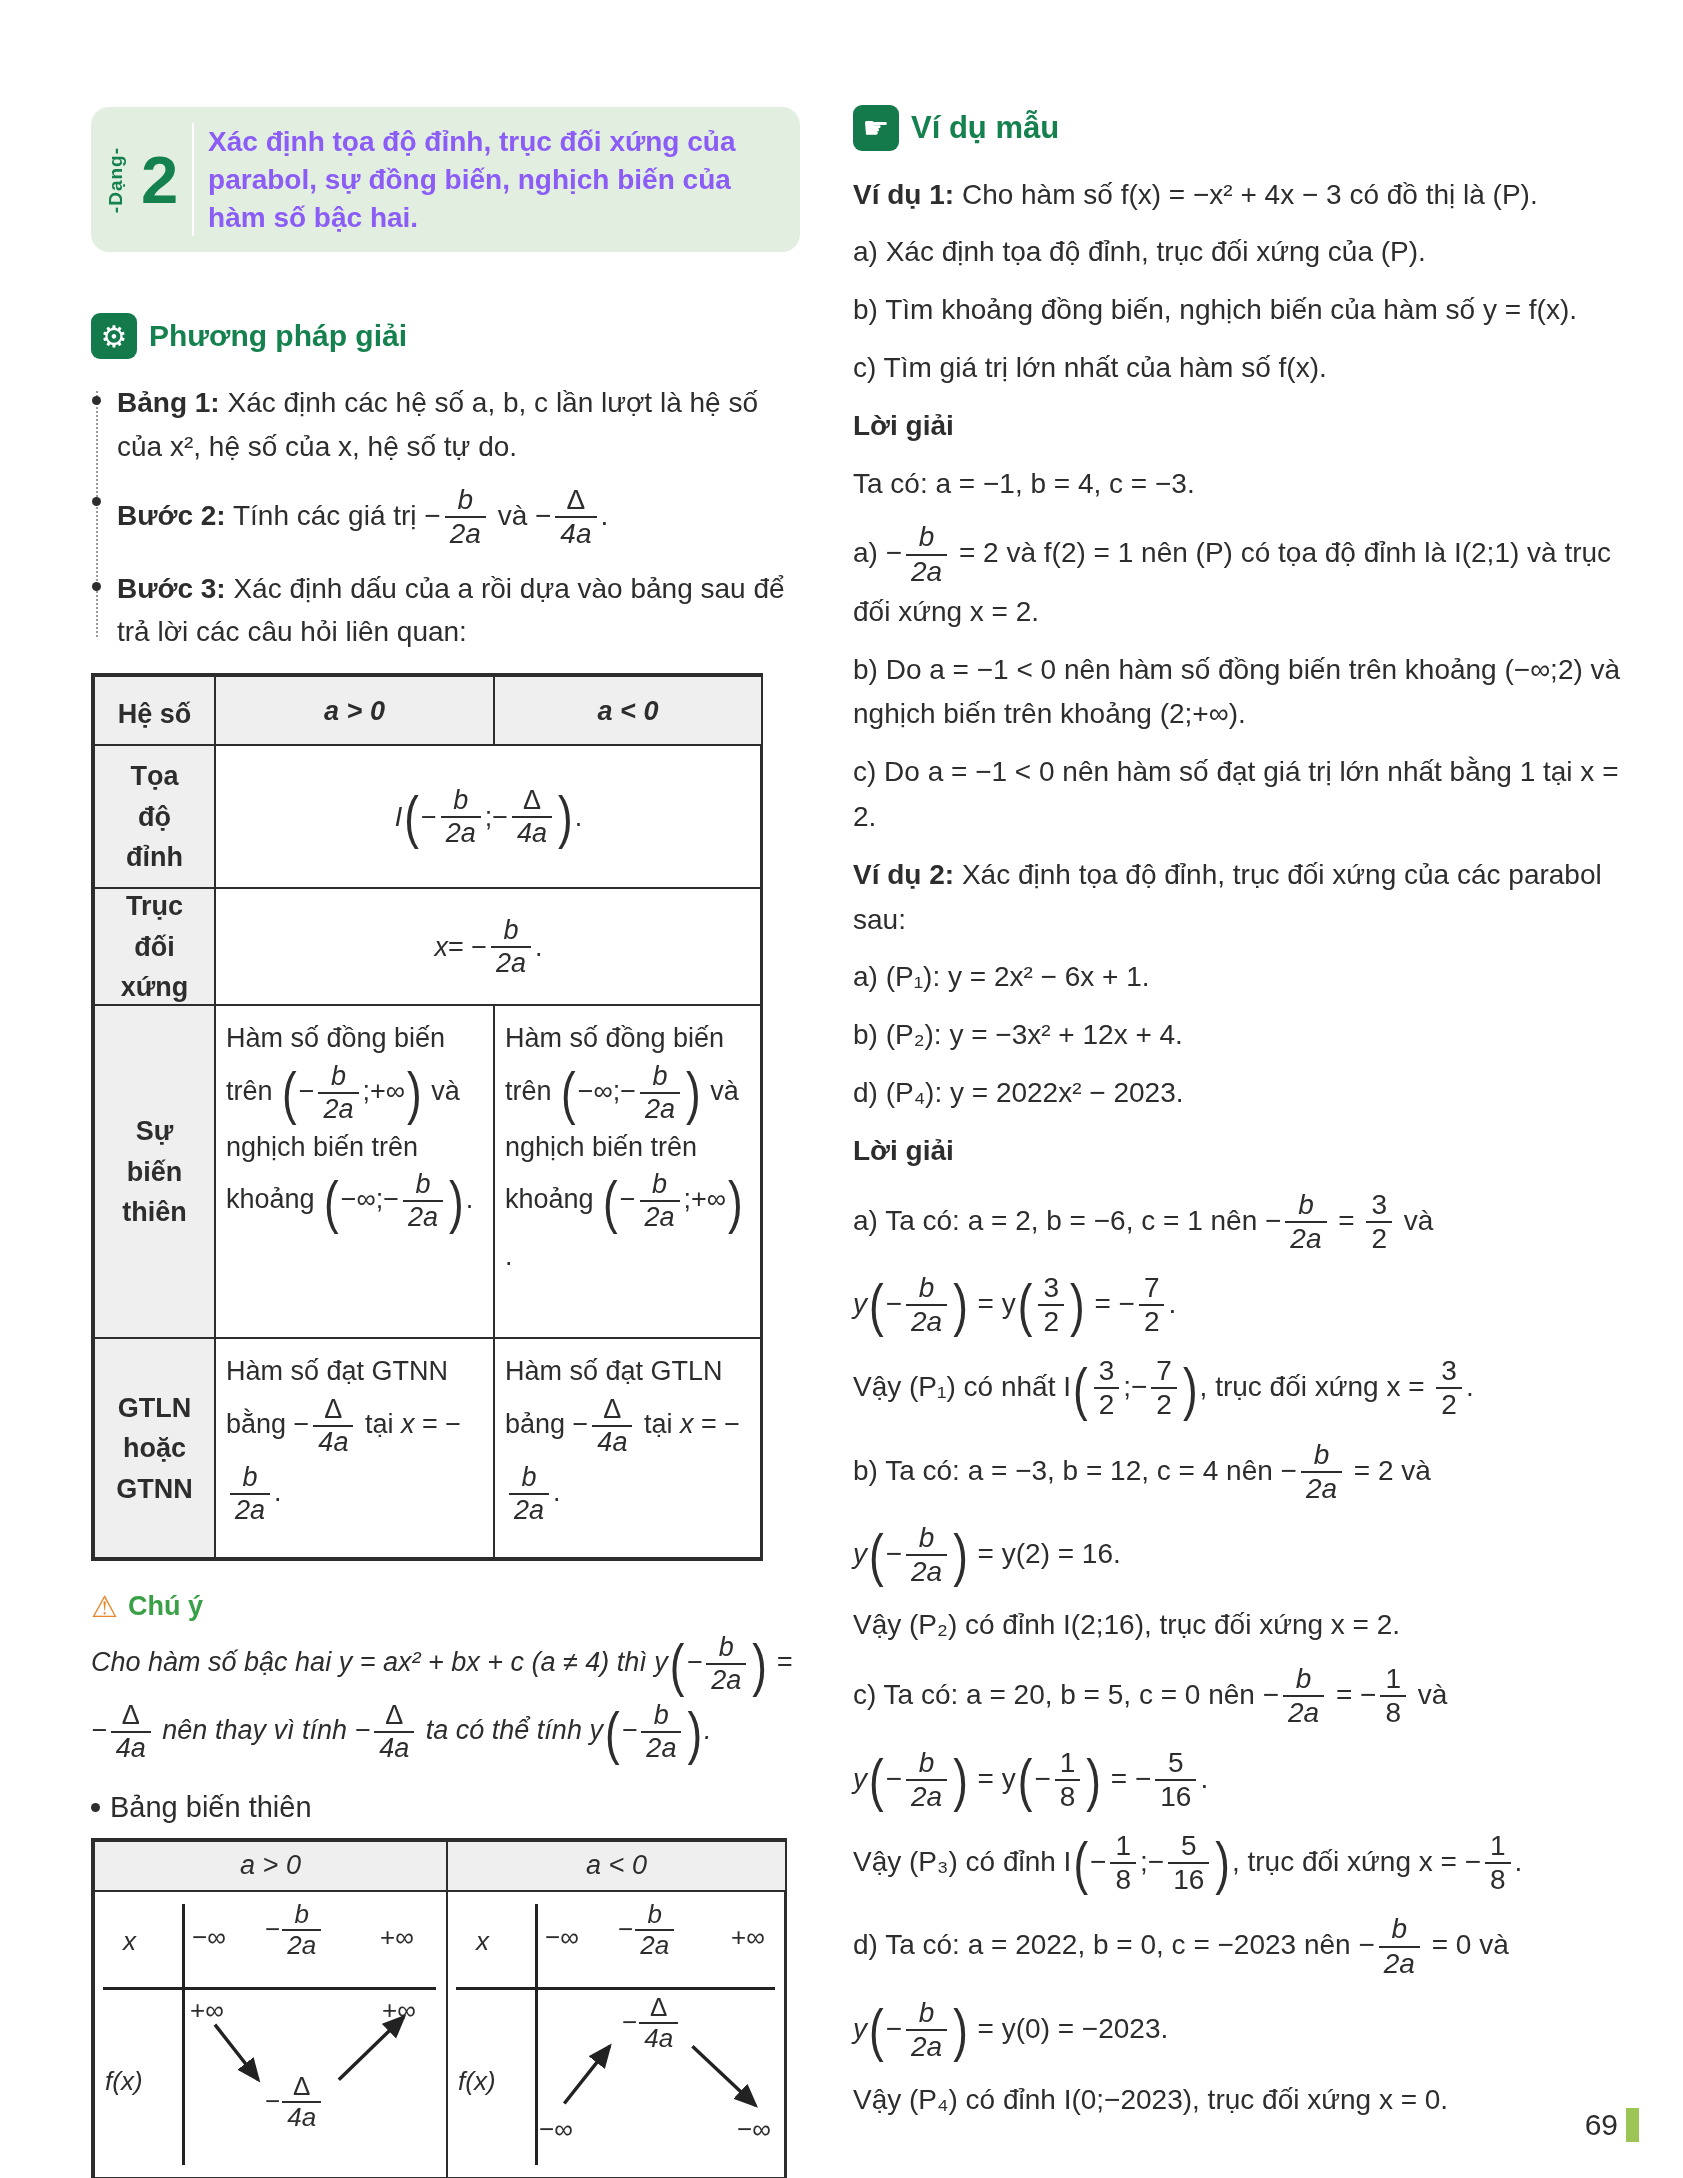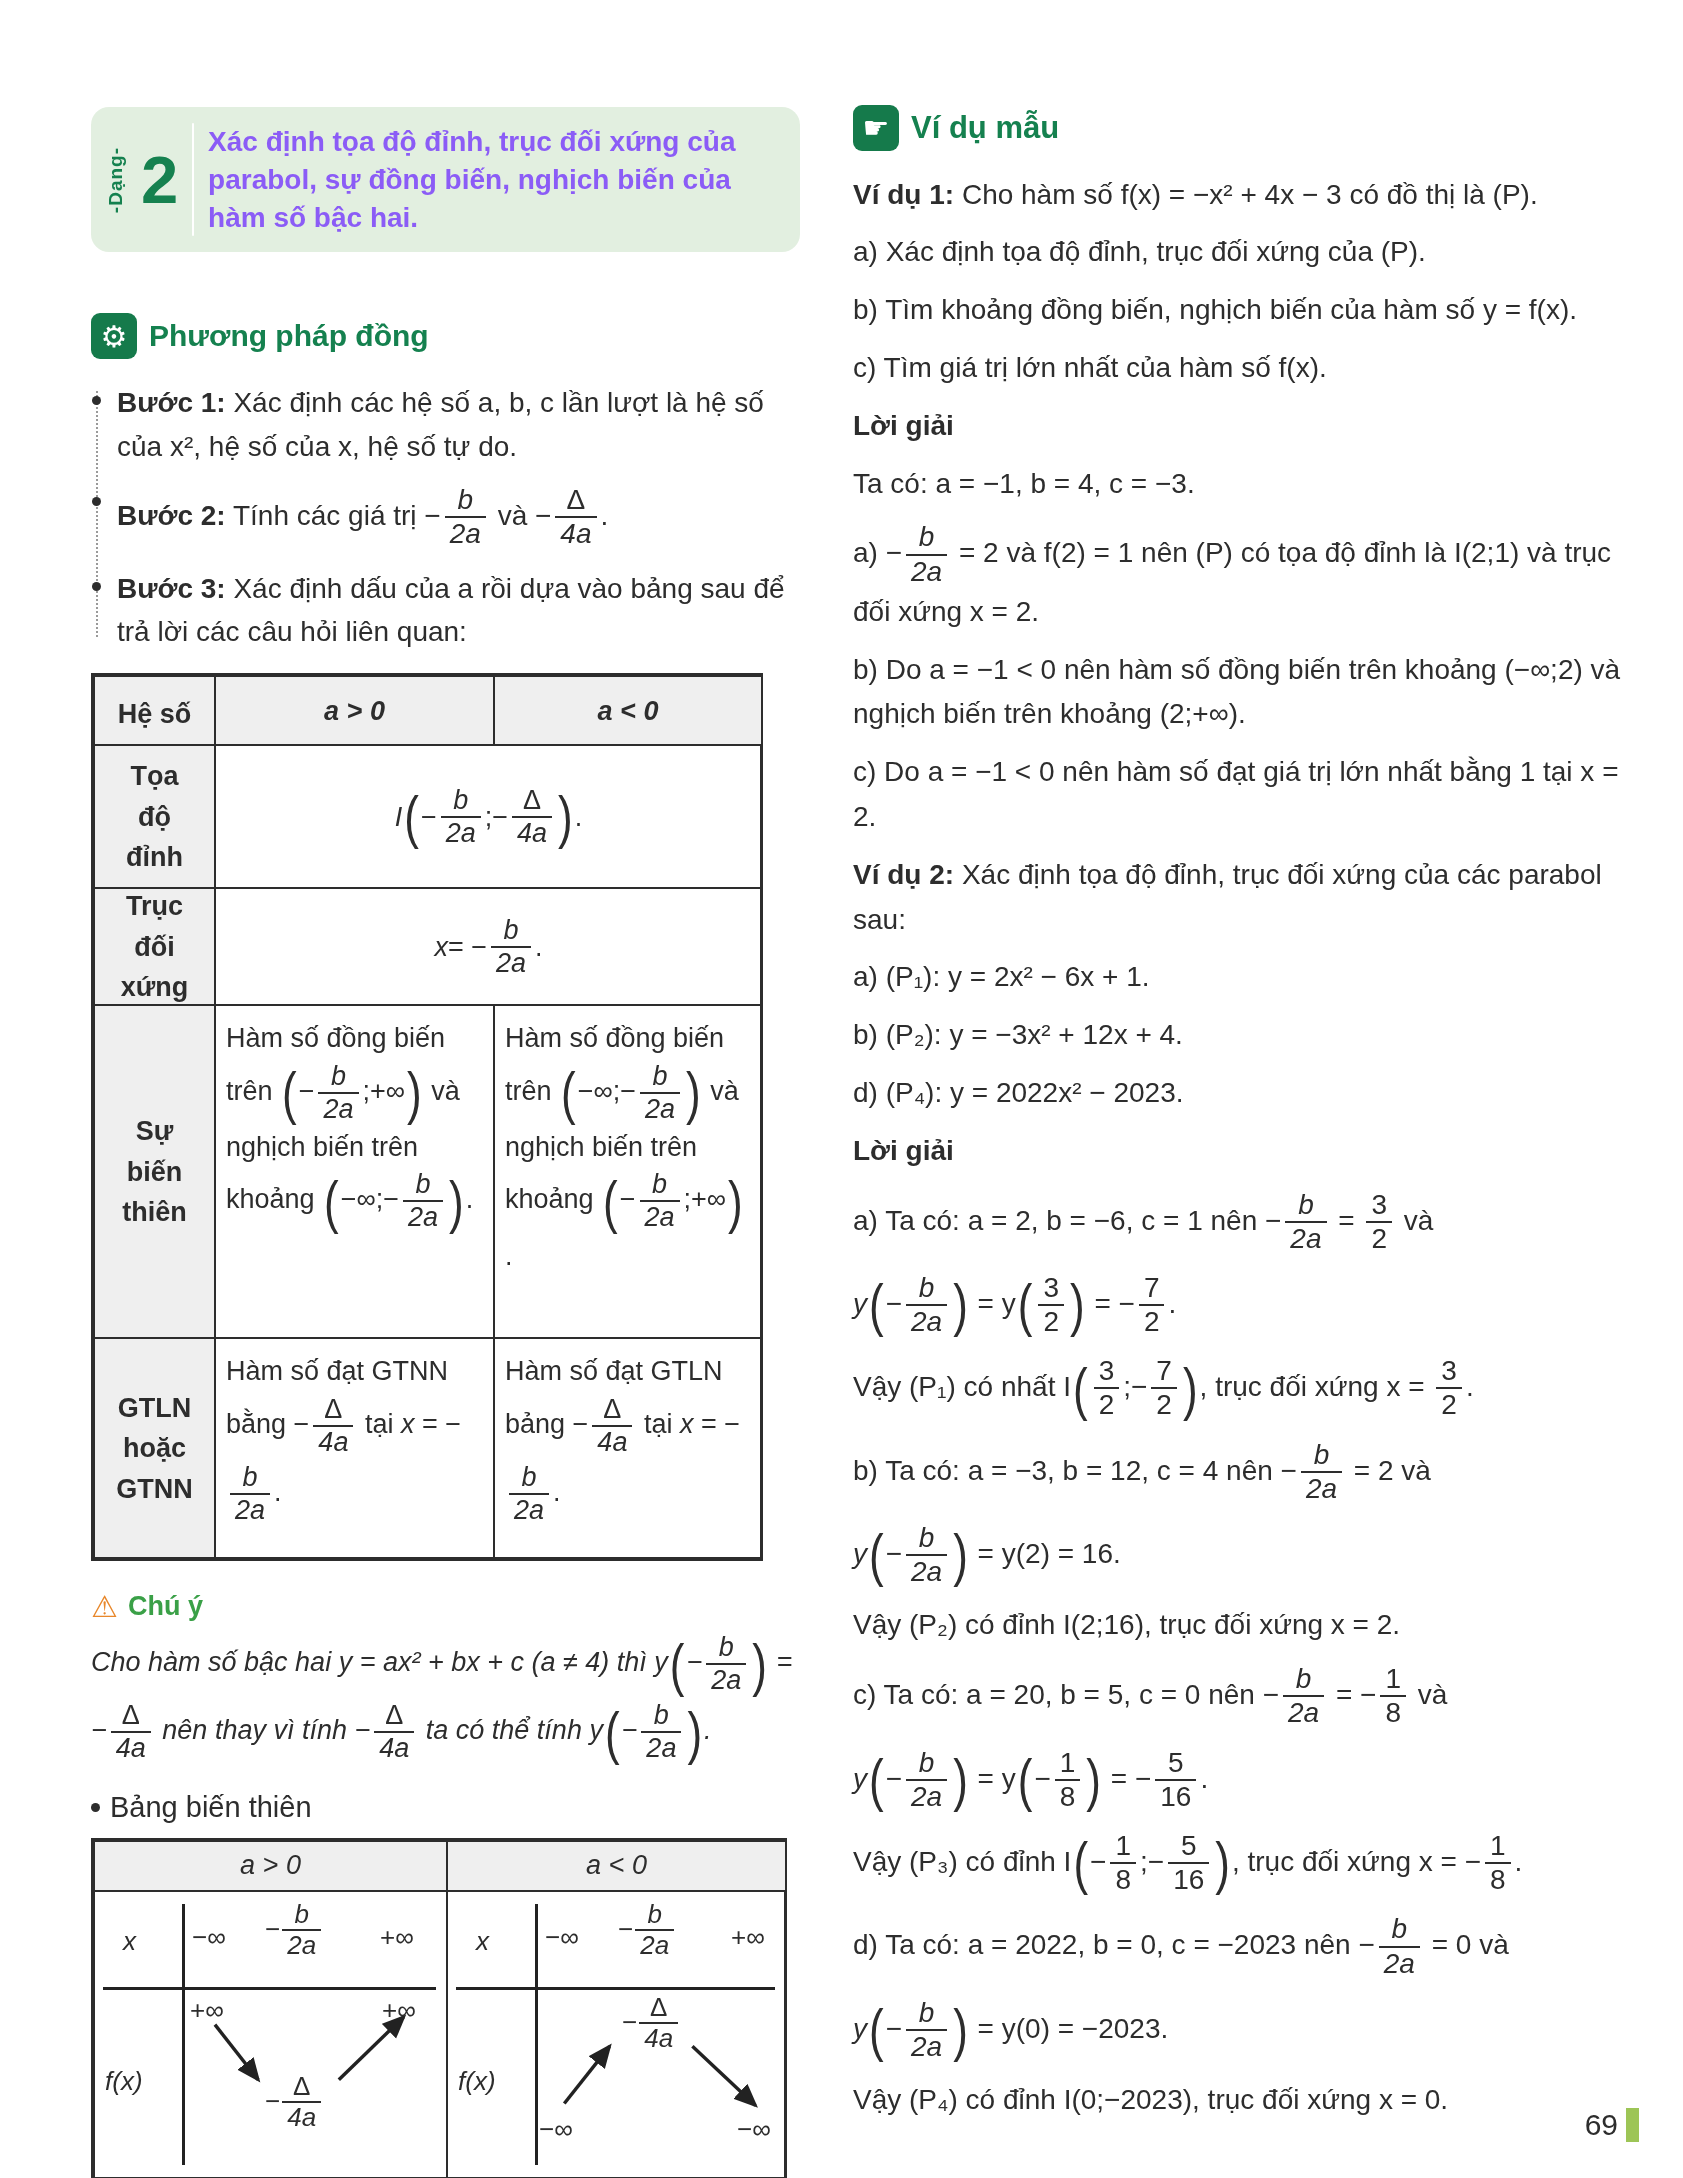--- a/index.html
+++ b/index.html
@@ -80,27 +80,27 @@
     <span class="dang-rot">-Dạng-</span>
     <span class="dang-num">2</span>
     <span class="dang-div"></span>
     <span class="dang-title">Xác định tọa độ đỉnh, trục đối xứng của parabol, sự đồng biến, nghịch biến của hàm số bậc hai.</span>
   </div>
 
   <div class="m-head">
     <span class="icon-box">
         <span>⚙</span>
       </span>
-    <span class="m-title">Phương pháp đồng</span>
+    <span class="m-title">Phương pháp giải</span>
   </div>
 
   <div class="steps">
     <div class="step">
       <span class="dot"></span>
-      <span class="bld">Bước 1:</span><span> Xác định các hệ số a, b, c lần lượt là hệ số của x², hệ số của x, hệ số tự do.</span>
+      <span class="bld">Bảng 1:</span><span> Xác định các hệ số a, b, c lần lượt là hệ số của x², hệ số của x, hệ số tự do.</span>
     </div>
     <div class="step">
       <span class="dot"></span>
       <span class="bld">Bước 2:</span><span> Tính các giá trị </span><span>−</span><span class="fr">
           <span class="nu">b</span>
           <span class="de">2a</span>
         </span><span> và </span><span>−</span><span class="fr">
           <span class="nu rm">Δ</span>
           <span class="de">4a</span>
         </span><span>.</span>

